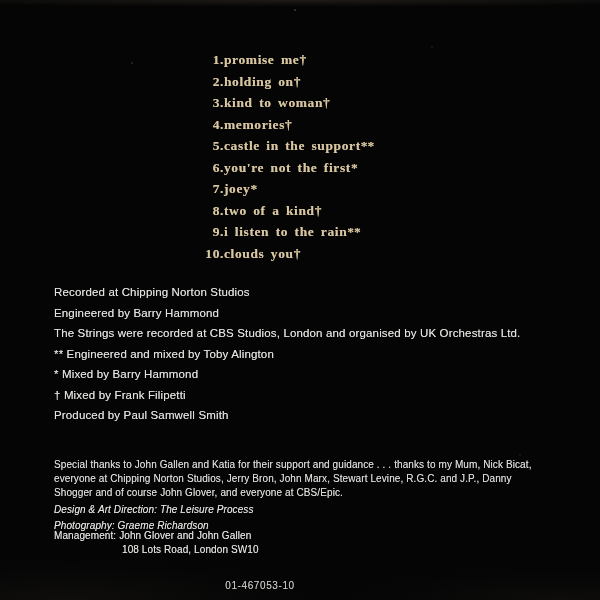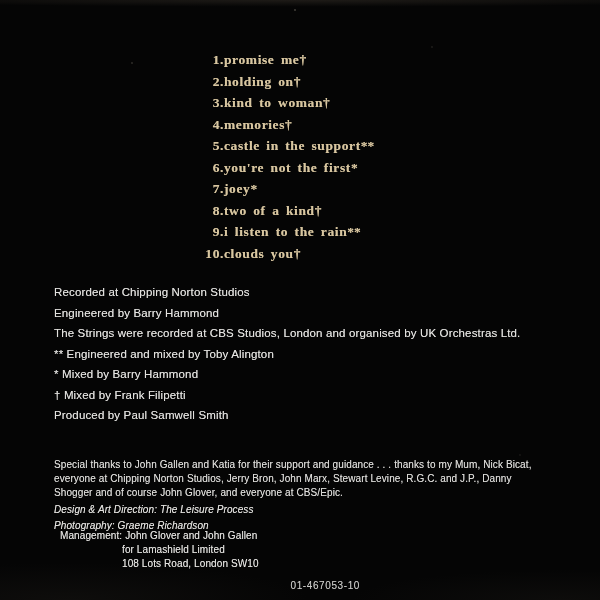--- a/index.html
+++ b/index.html
@@ -85,29 +85,29 @@
     letter-spacing: 0.1px;
     font-style: italic;
   }
   .management {
     top: 529px;
     font-size: 10px;
     line-height: 14px;
     letter-spacing: 0.1px;
   }
   .management .line { margin-left: 68px; }
-  .management .line:first-of-type { margin-left: 6px; }
+  .management .line:first-of-type { margin-left: 0; }
 
   
   .catalog {
     position: absolute;
     top: 581px;
     left: 160px;
     width: 200px;
-    text-align: right;
+    text-align: center;
     font-size: 10px;
     line-height: 10px;
     letter-spacing: 0.6px;
     color: #c9c9c6;
     text-shadow: 0 0 0.5px rgba(255,255,255,0.4);
   }
 </style>
 </head>
 <body>
 
@@ -197,20 +197,19 @@
       <div class="line">Design &amp; Art Direction: The Leisure Process</div>
 
       <div class="line">Photography: Graeme Richardson</div>
 
     </div>
 
   <div class="credit-block management">
 
       <div class="line">Management: John Glover and John Gallen</div>
 
-      <div class="line">for Lamashield Limited</div>
 
       <div class="line">108 Lots Road, London SW10</div>
     </div>
 
   <div class="catalog">01-467053-10</div>
 
 </div>
 
 </body></html>

